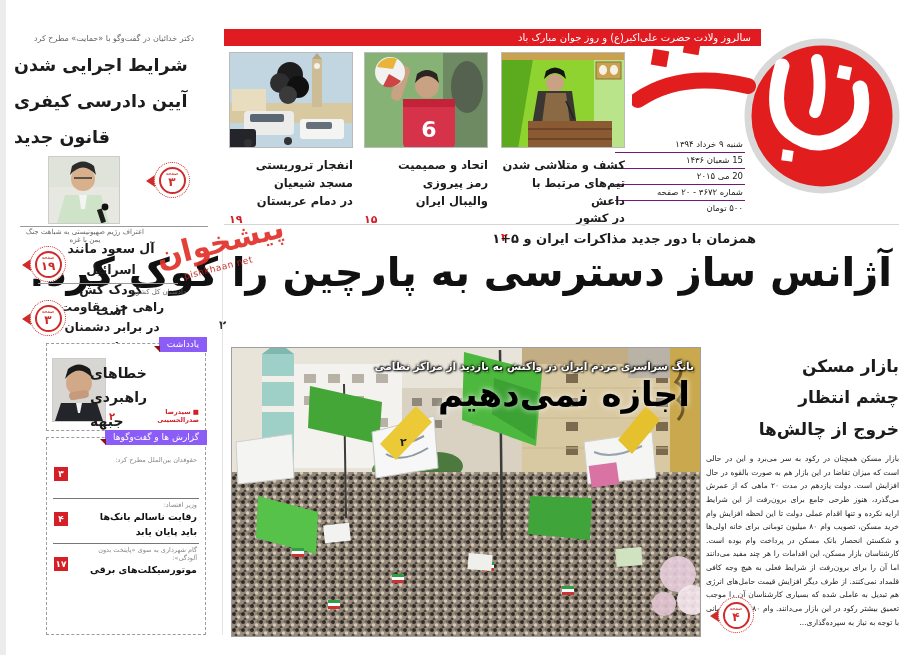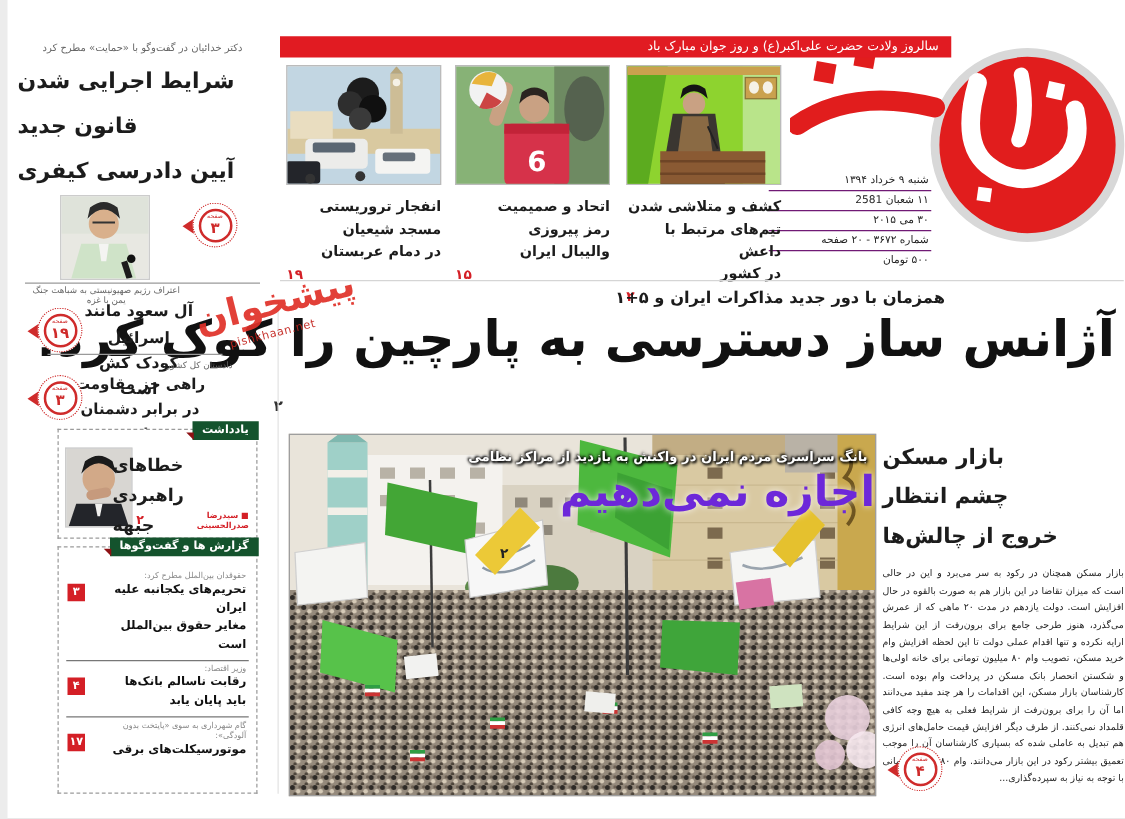--- a/index.html
+++ b/index.html
@@ -23,25 +23,25 @@
   .lead-headline{left:228px;right:8px;top:249px;text-align:right;font-size:40px;font-weight:900;
                  letter-spacing:-1px;color:#111;white-space:nowrap;}
   .lead-page{left:213px;top:318px;font-size:12px;color:#333;font-weight:bold;}
   .watermark{left:178px;top:224px;width:110px;height:105px;transform:rotate(-14deg);z-index:30;opacity:.92;pointer-events:none;}
   .wm-fa{font-size:30px;font-weight:bold;color:#e03028;line-height:1;}
   .wm-en{position:absolute;left:2px;top:34px;font-size:9px;color:#c3231d;letter-spacing:.5px;direction:ltr;}
   
   .main-photo{left:225px;top:347px;width:470px;height:290px;border:1px solid #9e9e9e;box-sizing:border-box;overflow:hidden;background:#cdc5b2;}
   .ph-kicker{position:absolute;right:6px;top:12px;color:#fff;font-size:10.5px;font-weight:bold;
              text-shadow:0 0 3px #000,1px 1px 2px #000,-1px -1px 2px #000;z-index:5;}
-  .ph-headline{position:absolute;right:0;top:26px;font-size:34px;font-weight:900;color:#6d28d9;z-index:5;
+  .ph-headline{position:absolute;right:10px;top:26px;font-size:34px;font-weight:900;color:#000000;z-index:5;
                text-shadow:0 0 6px rgba(255,255,255,.8);}
   .ph-page{position:absolute;left:168px;top:88px;font-size:11px;color:#222;font-weight:bold;z-index:5;}
   
-  .sb-head{left:700px;top:351px;width:193px;text-align:left;font-size:17px;font-weight:bold;line-height:1.85;}
+  .sb-head{left:700px;top:351px;width:193px;text-align:right;font-size:17px;font-weight:bold;line-height:1.85;}
   .sb-body{left:700px;top:452px;width:193px;font-size:7.5px;line-height:1.82;text-align:justify;color:#222;}
   
   .rule{background:#9a9a9a;height:1px;}
   .kicker{color:#666;font-size:8px;}
   .a1-kicker{left:12px;top:34px;width:192px;text-align:center;}
   .a1-head{left:8px;top:48px;width:198px;text-align:left;font-size:17.5px;font-weight:bold;line-height:2.05;}
   .a1-photo{left:42px;top:156px;width:72px;height:68px;border:1px solid #ccc;box-sizing:border-box;overflow:hidden;background:#eee;}
   .a2-kicker{left:18px;top:228px;width:122px;text-align:center;font-size:7px;}
   .a2-head{left:58px;top:239px;width:94px;text-align:center;font-size:12.5px;font-weight:bold;line-height:1.65;}
   .a3-kicker{left:92px;top:288px;width:88px;text-align:right;font-size:7px;}
@@ -52,21 +52,21 @@
                border-bottom:6px solid transparent;border-right:9px solid #cf2b2b;}
   .stamp .ring{position:absolute;left:8px;top:0;width:36px;height:36px;border-radius:50%;
                border:1px dotted #cf2b2b;background:#fff;box-sizing:border-box;
                display:flex;align-items:center;justify-content:center;}
   .stamp .core{width:27px;height:27px;border:2px solid #cf2b2b;border-radius:50%;display:flex;
                flex-direction:column;align-items:center;justify-content:center;color:#cf2b2b;box-sizing:border-box;}
   .stamp .w{font-size:5px;line-height:1;}
   .stamp .n{font-size:12px;font-weight:bold;line-height:1.1;}
   
   .dashbox{border:1px dashed #9b9b9b;background:#fff;box-sizing:border-box;}
-  .tab{position:absolute;background:#14532d;color:#fff;font-size:9px;font-weight:bold;
+  .tab{position:absolute;background:#8b5cf6;color:#fff;font-size:9px;font-weight:normal;
        padding:2px 8px 3px;z-index:4;}
   .tab .fold{position:absolute;left:-5px;bottom:0;width:0;height:0;border-top:6px solid #8e1114;border-left:6px solid transparent;}
   .note-box{left:40px;top:343px;width:160px;height:88px;}
   .note-photo{position:absolute;left:5px;top:14px;width:54px;height:64px;border:1px solid #ccc;box-sizing:border-box;overflow:hidden;background:#e2e2e2;}
   .note-head{position:absolute;right:23px;top:18px;width:92px;text-align:left;font-size:14px;font-weight:bold;line-height:1.7;}
   .note-byrow{position:absolute;right:6px;left:62px;bottom:6px;display:flex;justify-content:space-between;align-items:center;}
   .note-byline{color:#d41f26;font-size:6.5px;font-weight:bold;margin-left:16px;}
   .note-page{color:#d41f26;font-size:10px;font-weight:bold;}
   .reports-box{left:40px;top:437px;width:160px;height:198px;padding:16px 6px 2px;}
   .r-item{position:relative;padding:3px 2px 4px 20px;border-bottom:1px solid #777;min-height:37px;}
@@ -93,22 +93,22 @@
       <path d="M6,92 q44,-30 110,-14" stroke="#e11d1d" stroke-width="16" fill="none" stroke-linecap="round"></path>
       <rect x="20" y="42" width="16" height="16" fill="#e11d1d" transform="rotate(10 28 50)"></rect>
       <rect x="52" y="30" width="16" height="16" fill="#e11d1d" transform="rotate(10 60 38)"></rect>
     </svg>
   </div>
 
   <div class="abs top-banner">سالروز ولادت حضرت علی‌اکبر(ع) و روز جوان مبارک باد</div>
 
   <div class="abs dateline">
     <div>شنبه ۹ خرداد ۱۳۹۴</div>
-    <div>۱۱ شعبان 2581</div>
-    <div>۳۰ می ۲۰۱۵</div>
+    <div>15 شعبان ۱۴۳۶</div>
+    <div>20 می ۲۰۱۵</div>
     <div>شماره ۳۶۷۲ - ۲۰ صفحه</div>
     <div>۵۰۰ تومان</div>
   </div>
 
   <div class="abs teaser" style="right:275px;">
     <div class="t-photo">
       <svg width="124" height="96" viewBox="0 0 124 96">
         <rect width="124" height="96" fill="#8ed32f"></rect>
         <polygon points="0,0 34,0 18,96 0,96" fill="#5cab1f"></polygon>
         <rect x="94" y="0" width="30" height="96" fill="#b9e48a"></rect>
@@ -309,22 +309,22 @@
       <span class="n">۴</span>
     </span>
       </span>
   </div>
 
   <div class="abs vdiv"></div>
 
   <div class="abs kicker a1-kicker">دکتر خدائیان در گفت‌وگو با «حمایت» مطرح کرد</div>
   <div class="abs a1-head">
     <div>شرایط اجرایی شدن</div>
+    <div>آیین دادرسی کیفری</div>
     <div>قانون جدید</div>
-    <div>آیین دادرسی کیفری</div>
   </div>
   <div class="abs a1-photo">
     <svg width="70" height="66" viewBox="0 0 70 66">
       <rect width="70" height="66" fill="#e8e8e2"></rect>
       <rect x="0" y="0" width="70" height="30" fill="#dfe3da"></rect>
       <circle cx="34" cy="22" r="12" fill="#d9b08c"></circle>
       <path d="M21,18 q13,-15 26,0 l-2,-9 q-11,-9 -22,0 z" fill="#2b2b2b"></path>
       <line x1="25" y1="21" x2="43" y2="21" stroke="#333" stroke-width="1.5"></line>
       <polygon points="16,38 52,38 60,66 8,66" fill="#cfe3c8"></polygon>
       <polygon points="30,38 38,38 36,52 32,52" fill="#f4f4f2"></polygon>
@@ -398,24 +398,20 @@
     </div>
   </div>
 
   <div class="abs dashbox reports-box">
     <div class="tab" style="right:-2px;top:-8px;">
       <span>گزارش ها و گفت‌وگوها</span><span class="fold"></span>
     </div>
 
     <div class="r-item">
       <div class="r-kicker">حقوقدان بین‌الملل مطرح کرد:</div>
-      <div class="r-head">
-          <div>تحریم‌های یکجانبه علیه ایران</div>
-          <div>مغایر حقوق بین‌الملل است</div>
-        </div>
       <span class="sq">۳</span>
     </div>
     <div class="r-item">
       <div class="r-kicker">وزیر اقتصاد:</div>
       <div class="r-head">
           <div>رقابت ناسالم بانک‌ها</div>
           <div>باید پایان یابد</div>
         </div>
       <span class="sq">۴</span>
     </div>

